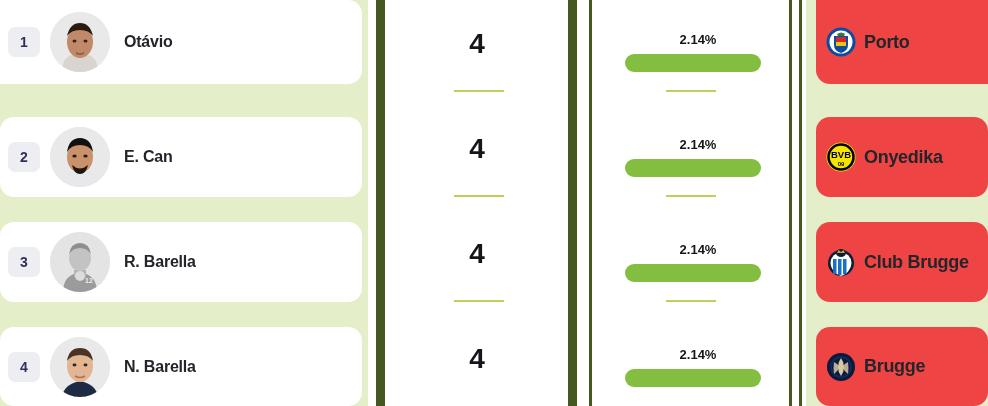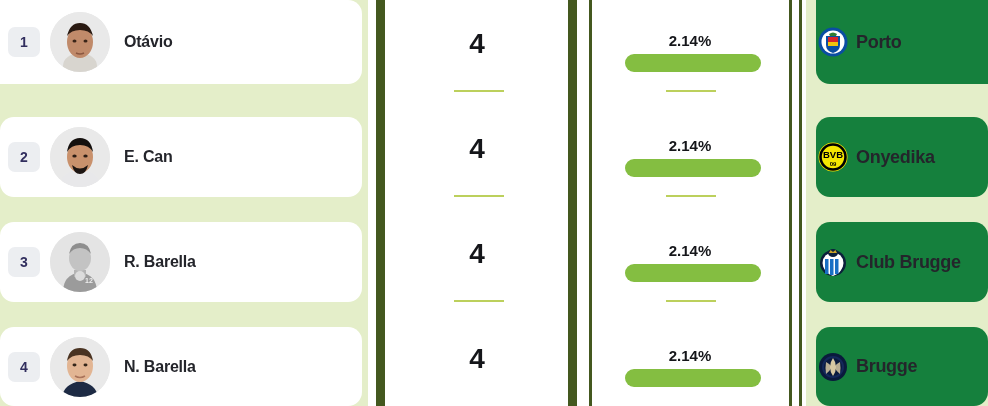--- a/index.html
+++ b/index.html
@@ -136,24 +136,24 @@
   
   .pct-cell {
     position: absolute;
     left: 592px;
     width: 196px;
     height: 105px;
   }
   .pct-value {
     position: absolute;
     top: 32px;
-    left: 0;
+    left: 8px;
     width: 196px;
     text-align: center;
-    font-size: 15px;
+    font-size: 13px;
     font-weight: bold;
     color: #15161a;
   }
   .pct-bar-track {
     position: absolute;
     top: 54px;
     left: 33px;
     width: 136px;
     height: 18px;
   }
@@ -171,32 +171,32 @@
     background: #bcd05c;
   }
 
   
   .team-card {
     position: absolute;
     left: 816px;
     width: 172px;
     height: 80px;
     top: 12px;
-    background: #15803d;
+    background: #ef4444;
     border-radius: 14px;
     display: flex;
     align-items: center;
   }
   .row-0 .team-card { top: 0; height: 84px; border-radius: 0 0 0 14px; }
   .row-3 .team-card { top: 12px; height: 79px; }
 
   .team-logo {
     width: 30px;
     height: 30px;
-    margin-left: 2px;
+    margin-left: 10px;
     flex: 0 0 auto;
     position: relative;
   }
   .team-logo svg { display: block; width: 30px; height: 30px; }
 
   .team-name {
     margin-left: 8px;
     font-size: 18px;
     font-weight: bold;
     color: #24252b;

